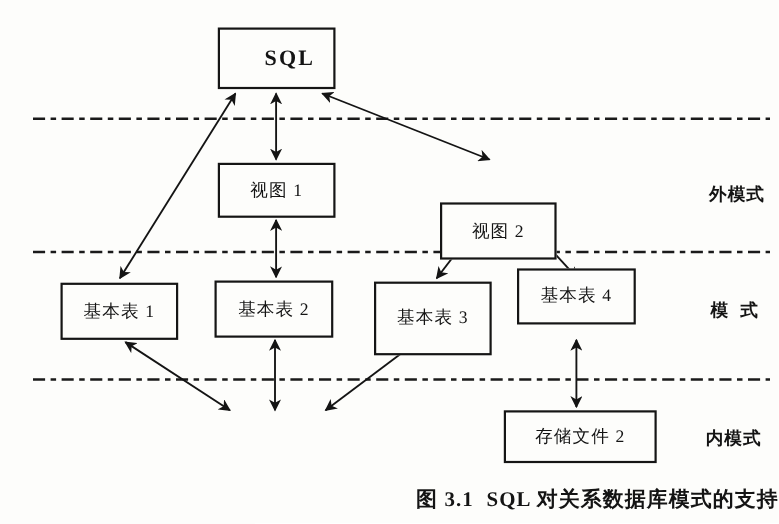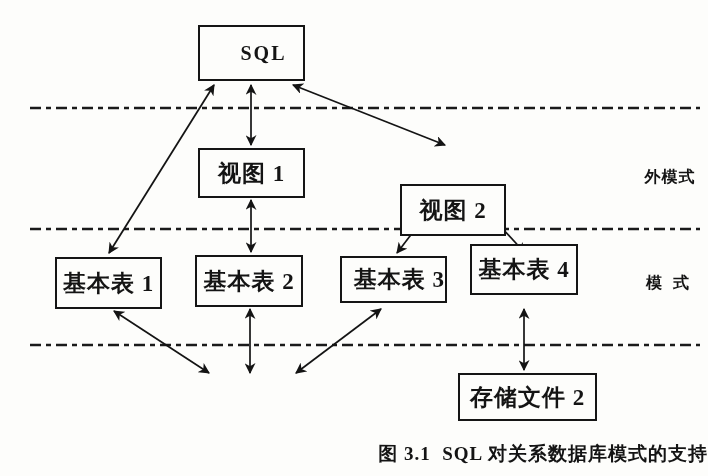--- a/index.html
+++ b/index.html
@@ -22,22 +22,22 @@
     position: absolute;
     z-index: 2;
     border: 2px solid #151515;
     background: #fdfdfb;
     display: flex;
     align-items: center;
     justify-content: center;
     box-sizing: border-box;
   }
   .node .lbl {
-    font-size: 23px;
-    font-weight: 700;
+    font-size: 16px;
+    font-weight: 400;
     letter-spacing: 1px;
     white-space: pre;
   }
   .node-sql .lbl { font-size: 20px; letter-spacing: 2px; font-weight: 600; }
   .region-label {
     position: absolute;
     z-index: 2;
     transform: translate(-50%, -50%);
     font-size: 16px;
     font-weight: 700;
@@ -103,33 +103,34 @@
   </div>
 
   <div class="node" style="left:55px; top:257px; width:107px; height:52px;">
     <span class="lbl">基本表 1</span>
   </div>
 
   <div class="node" style="left:195px; top:255px; width:108px; height:52px;">
     <span class="lbl">基本表 2</span>
   </div>
 
-  <div class="node" style="left:340px; top:256px; width:107px; height:47px;justify-content:flex-end;">
+  <div class="node" style="left:340px; top:256px; width:107px; height:67px;">
     <span class="lbl">基本表 3</span>
   </div>
 
   <div class="node" style="left:470px; top:244px; width:108px; height:51px;">
     <span class="lbl">基本表 4</span>
   </div>
 
 
   <div class="node" style="left:458px; top:373px; width:139px; height:48px;">
     <span class="lbl">存储文件 2</span>
   </div>
 
   <div class="region-label" style="left:650px; top:177px;">外模式</div>
 
   <div class="region-label" style="left:648px; top:283px;">模  式</div>
 
+  <div class="region-label" style="left:647px; top:399px;">内模式</div>
 
   <div class="caption">图 3.1  SQL 对关系数据库模式的支持</div>
 
 </div>
 
 </body></html>

